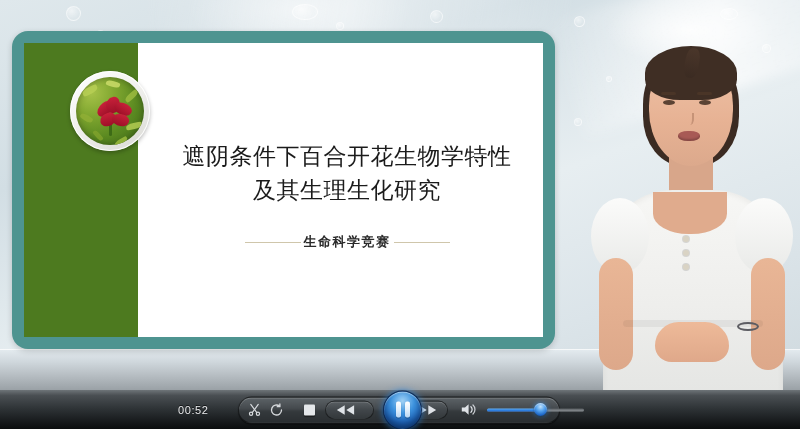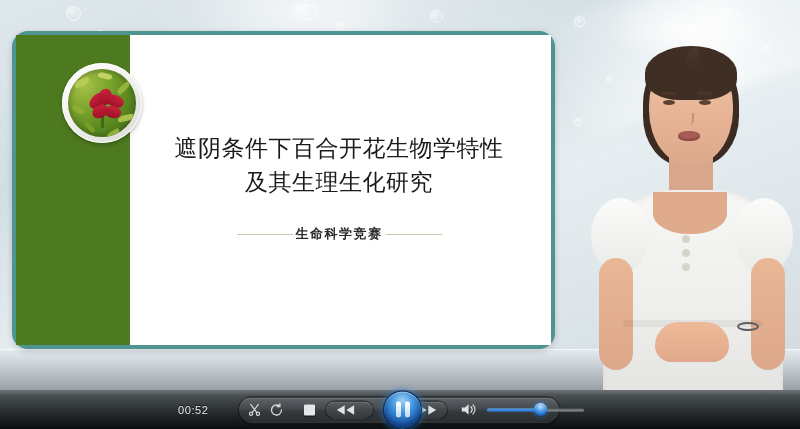--- a/index.html
+++ b/index.html
@@ -63,21 +63,21 @@
     background: rgba(255,255,255,.75);
   }
 
   
   #slide-card {
     position: absolute;
     left: 12px; top: 31px;
     width: 543px; height: 318px;
     border-radius: 16px;
     background: #4e9490;
-    padding: 4px;
+    padding: 12px;
     box-shadow: 0 2px 6px rgba(0,0,0,.18);
   }
   #slide-inner {
     position: relative;
     width: 100%; height: 100%;
     background: #ffffff;
     overflow: hidden;
   }
   #slide-leftbar {
     position: absolute;

